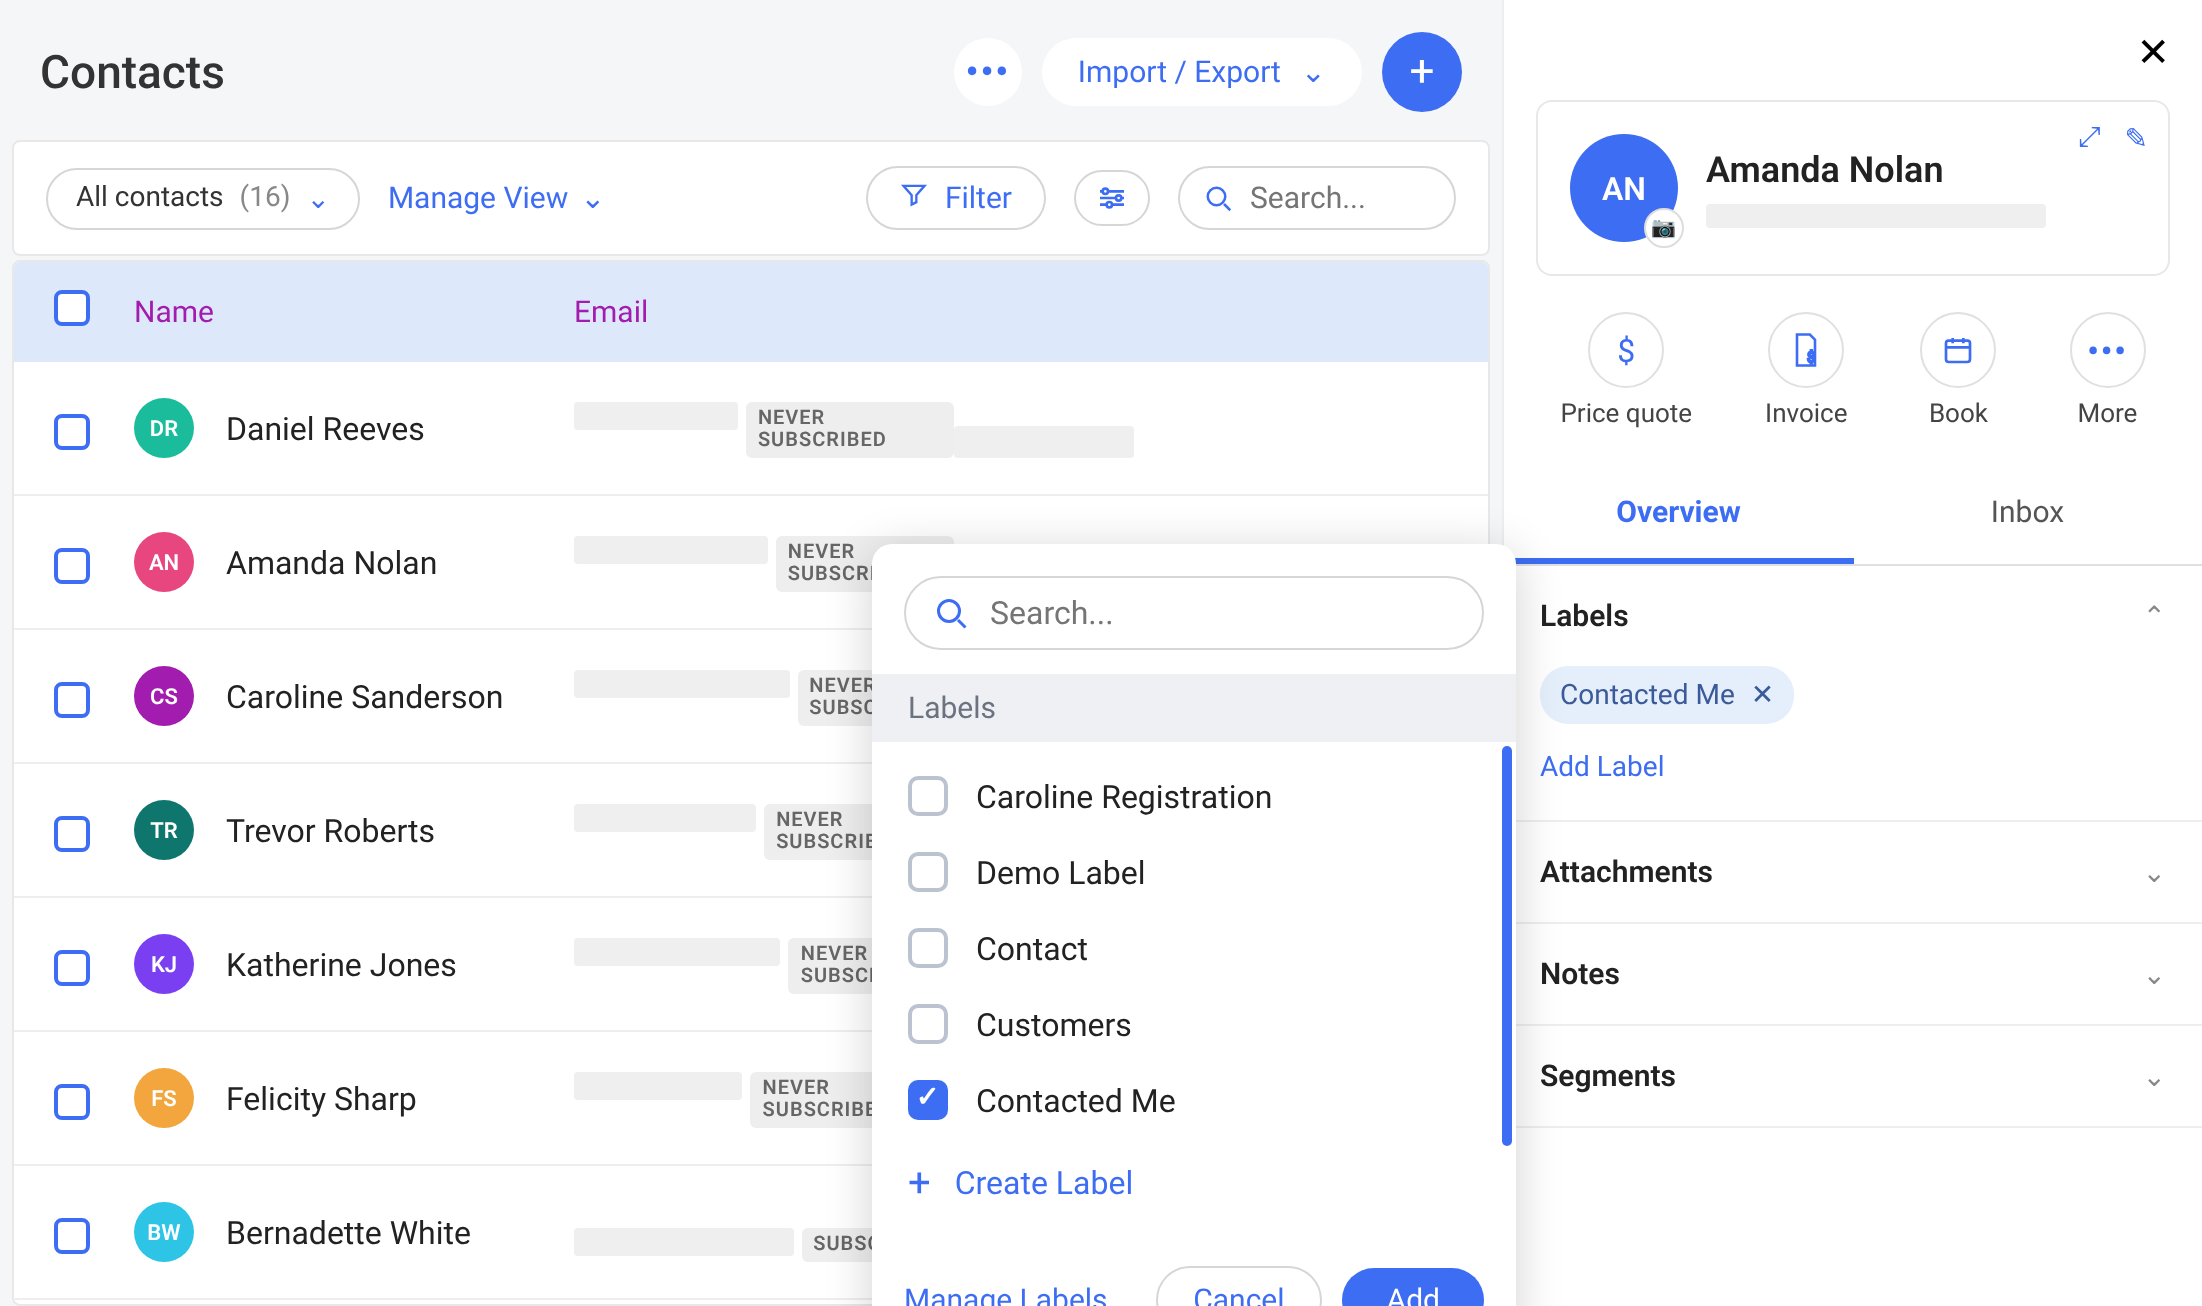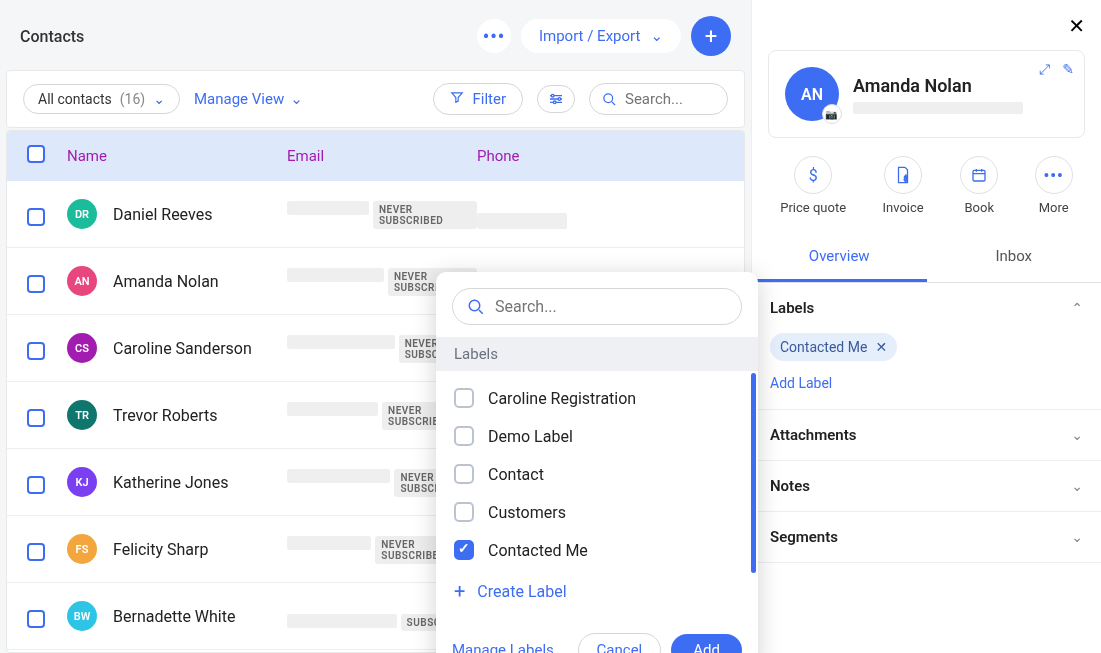--- a/index.html
+++ b/index.html
@@ -1,20 +1,20 @@
 <!DOCTYPE html>
 <html><head>
 <meta charset="utf-8">
 <style>
 *{box-sizing:border-box;margin:0;padding:0;font-family:-apple-system,BlinkMacSystemFont,"Segoe UI",Roboto,Helvetica,Arial,sans-serif}
 body{background:#f5f6f8;width:1101px;height:653px;overflow:hidden;position:relative;font-size:14px;color:#333}
 .main{display:flex;height:100%}
 .left{flex:1;display:flex;flex-direction:column;min-width:0}
 .header{display:flex;align-items:center;padding:16px 20px 14px 20px}
-.header h1{font-size:16px;font-weight:500;color:#333}
+.header h1{font-size:23px;font-weight:500;color:#333}
 .header-spacer{flex:1}
 .circle-btn{width:34px;height:34px;border-radius:50%;background:#fff;display:inline-flex;align-items:center;justify-content:center;cursor:pointer;border:none}
 .dots{color:#3d6df2;font-size:18px;font-weight:bold;letter-spacing:1px}
 .import-export{background:#fff;border:none;border-radius:20px;padding:8px 18px;color:#3d6df2;font-size:15px;display:inline-flex;align-items:center;gap:10px;cursor:pointer;margin:1px 10px}
 .plus-btn{width:40px;height:40px;border-radius:50%;background:#3d6df2;color:#fff;border:none;font-size:22px;cursor:pointer;display:inline-flex;align-items:center;justify-content:center}
 .toolbar{background:#fff;margin:0 6px 2px 6px;border:1px solid #e8e8e8;border-radius:4px;padding:12px 16px;display:flex;align-items:center;gap:14px}
 .view-select{border:1px solid #d6d6d6;border-radius:18px;padding:6px 14px;display:flex;align-items:center;gap:8px;cursor:pointer}
 .view-select .count{color:#888}
 .link-btn{color:#3d6df2;background:none;border:none;cursor:pointer;font-size:15px;display:inline-flex;align-items:center;gap:6px}
 .toolbar-spacer{flex:1}
@@ -44,21 +44,21 @@
 .profile{display:flex;align-items:center;gap:14px}
 .big-avatar{width:54px;height:54px;border-radius:50%;background:#3d6df2;color:#fff;display:flex;align-items:center;justify-content:center;font-size:16px;font-weight:600;position:relative}
 .cam-badge{position:absolute;bottom:-3px;right:-3px;width:20px;height:20px;border-radius:50%;background:#fff;border:1px solid #ddd;display:flex;align-items:center;justify-content:center;font-size:10px;color:#3d6df2}
 .profile-name{font-size:18px;font-weight:600;color:#222;margin-bottom:6px}
 .actions{display:flex;justify-content:space-around;margin:18px 10px}
 .action{display:flex;flex-direction:column;align-items:center;gap:6px;cursor:pointer}
 .action-icon{width:38px;height:38px;border:1px solid #e0e0e0;border-radius:50%;display:flex;align-items:center;justify-content:center;color:#3d6df2;font-size:16px}
 .action-label{font-size:13px;color:#444}
 .tabs{display:flex;border-bottom:1px solid #e0e0e0}
 .tab{flex:1;text-align:center;padding:14px 0;cursor:pointer;color:#555;font-size:15px}
-.tab.active{color:#3d6df2;border-bottom:3px solid #3d6df2;font-weight:400}
+.tab.active{color:#3d6df2;border-bottom:3px solid #3d6df2;font-weight:700}
 .section{border-bottom:1px solid #eee}
 .section-header{display:flex;align-items:center;justify-content:space-between;padding:16px 18px;cursor:pointer}
 .section-header h3{font-size:15px;font-weight:600;color:#222}
 .chev{color:#888}
 .section-body{padding:0 18px 18px 18px}
 .chip{background:#e5eefb;color:#3a5a9a;padding:6px 10px;border-radius:14px;font-size:14px;display:inline-flex;align-items:center;gap:8px}
 .chip .x{cursor:pointer;font-size:14px;color:#3a5a9a}
 .add-label{color:#3d6df2;font-size:14px;cursor:pointer;display:block;margin-top:14px;background:none;border:none}
 
 .popover{position:absolute;left:436px;top:272px;width:322px;background:#fff;border-radius:10px;box-shadow:0 4px 24px rgba(0,0,0,0.18);overflow:hidden}
@@ -132,21 +132,20 @@
           </svg>
         <input placeholder="Search..." style="">
       </div>
     </div>
 
     <div class="table">
       <div class="thead">
         <div class="col-check"><span class="checkbox"></span></div>
         <div class="col-name">Name</div>
         <div class="col-email">Email</div>
-        <div class="col-phone">Phone</div>
       </div>
       <div id="rows">
           <div class="row">
     <div class="col-check"><span class="checkbox"></span></div>
     <div class="col-name name-cell">
       <div class="avatar" style="background:#1abc9c">DR</div>
       <span class="name-text">Daniel Reeves</span>
     </div>
     <div class="col-email email-cell">
       <div class="redact" style="width:90px"></div>

